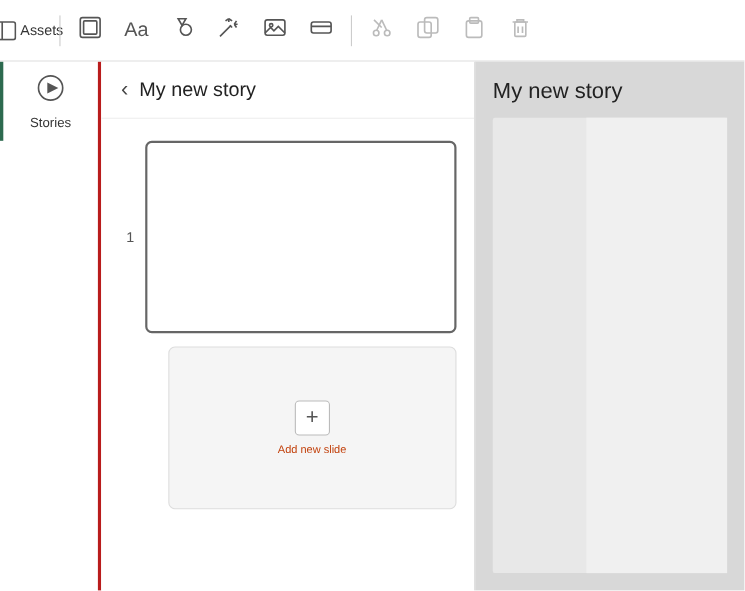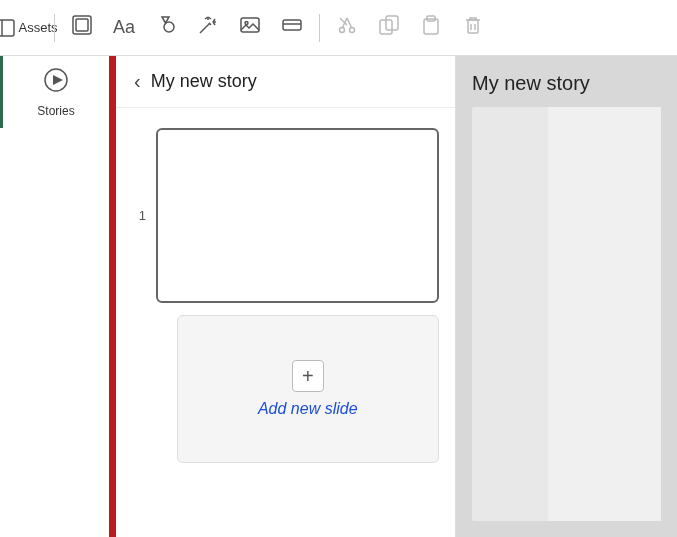--- a/index.html
+++ b/index.html
@@ -48,22 +48,22 @@
 
     
     .main-area {
       display: flex;
       flex: 1;
       overflow: hidden;
     }
 
     
     .sidebar {
-      width: 116px;
-      border-right: 7px solid #b91c1c;
+      width: 92px;
+      border-right: 3px solid #b91c1c;
       display: flex;
       flex-direction: column;
       background: #fff;
     }
 
     .sidebar-item {
       display: flex;
       flex-direction: column;
       align-items: center;
       justify-content: center;
@@ -170,23 +170,22 @@
       border: 1px solid #bbb;
       border-radius: 4px;
       display: flex;
       align-items: center;
       justify-content: center;
       font-size: 20px;
       color: #555;
     }
 
     .add-slide-label {
-      font-size: 16px;
-      color: #1d4ed8;
-      font-style: italic;
+      font-size: 10px;
+      color: #c2410c;
     }
 
     
     .canvas-area {
       flex: 1;
       background: #d8d8d8;
       display: flex;
       flex-direction: column;
       padding: 16px;
       position: relative;

